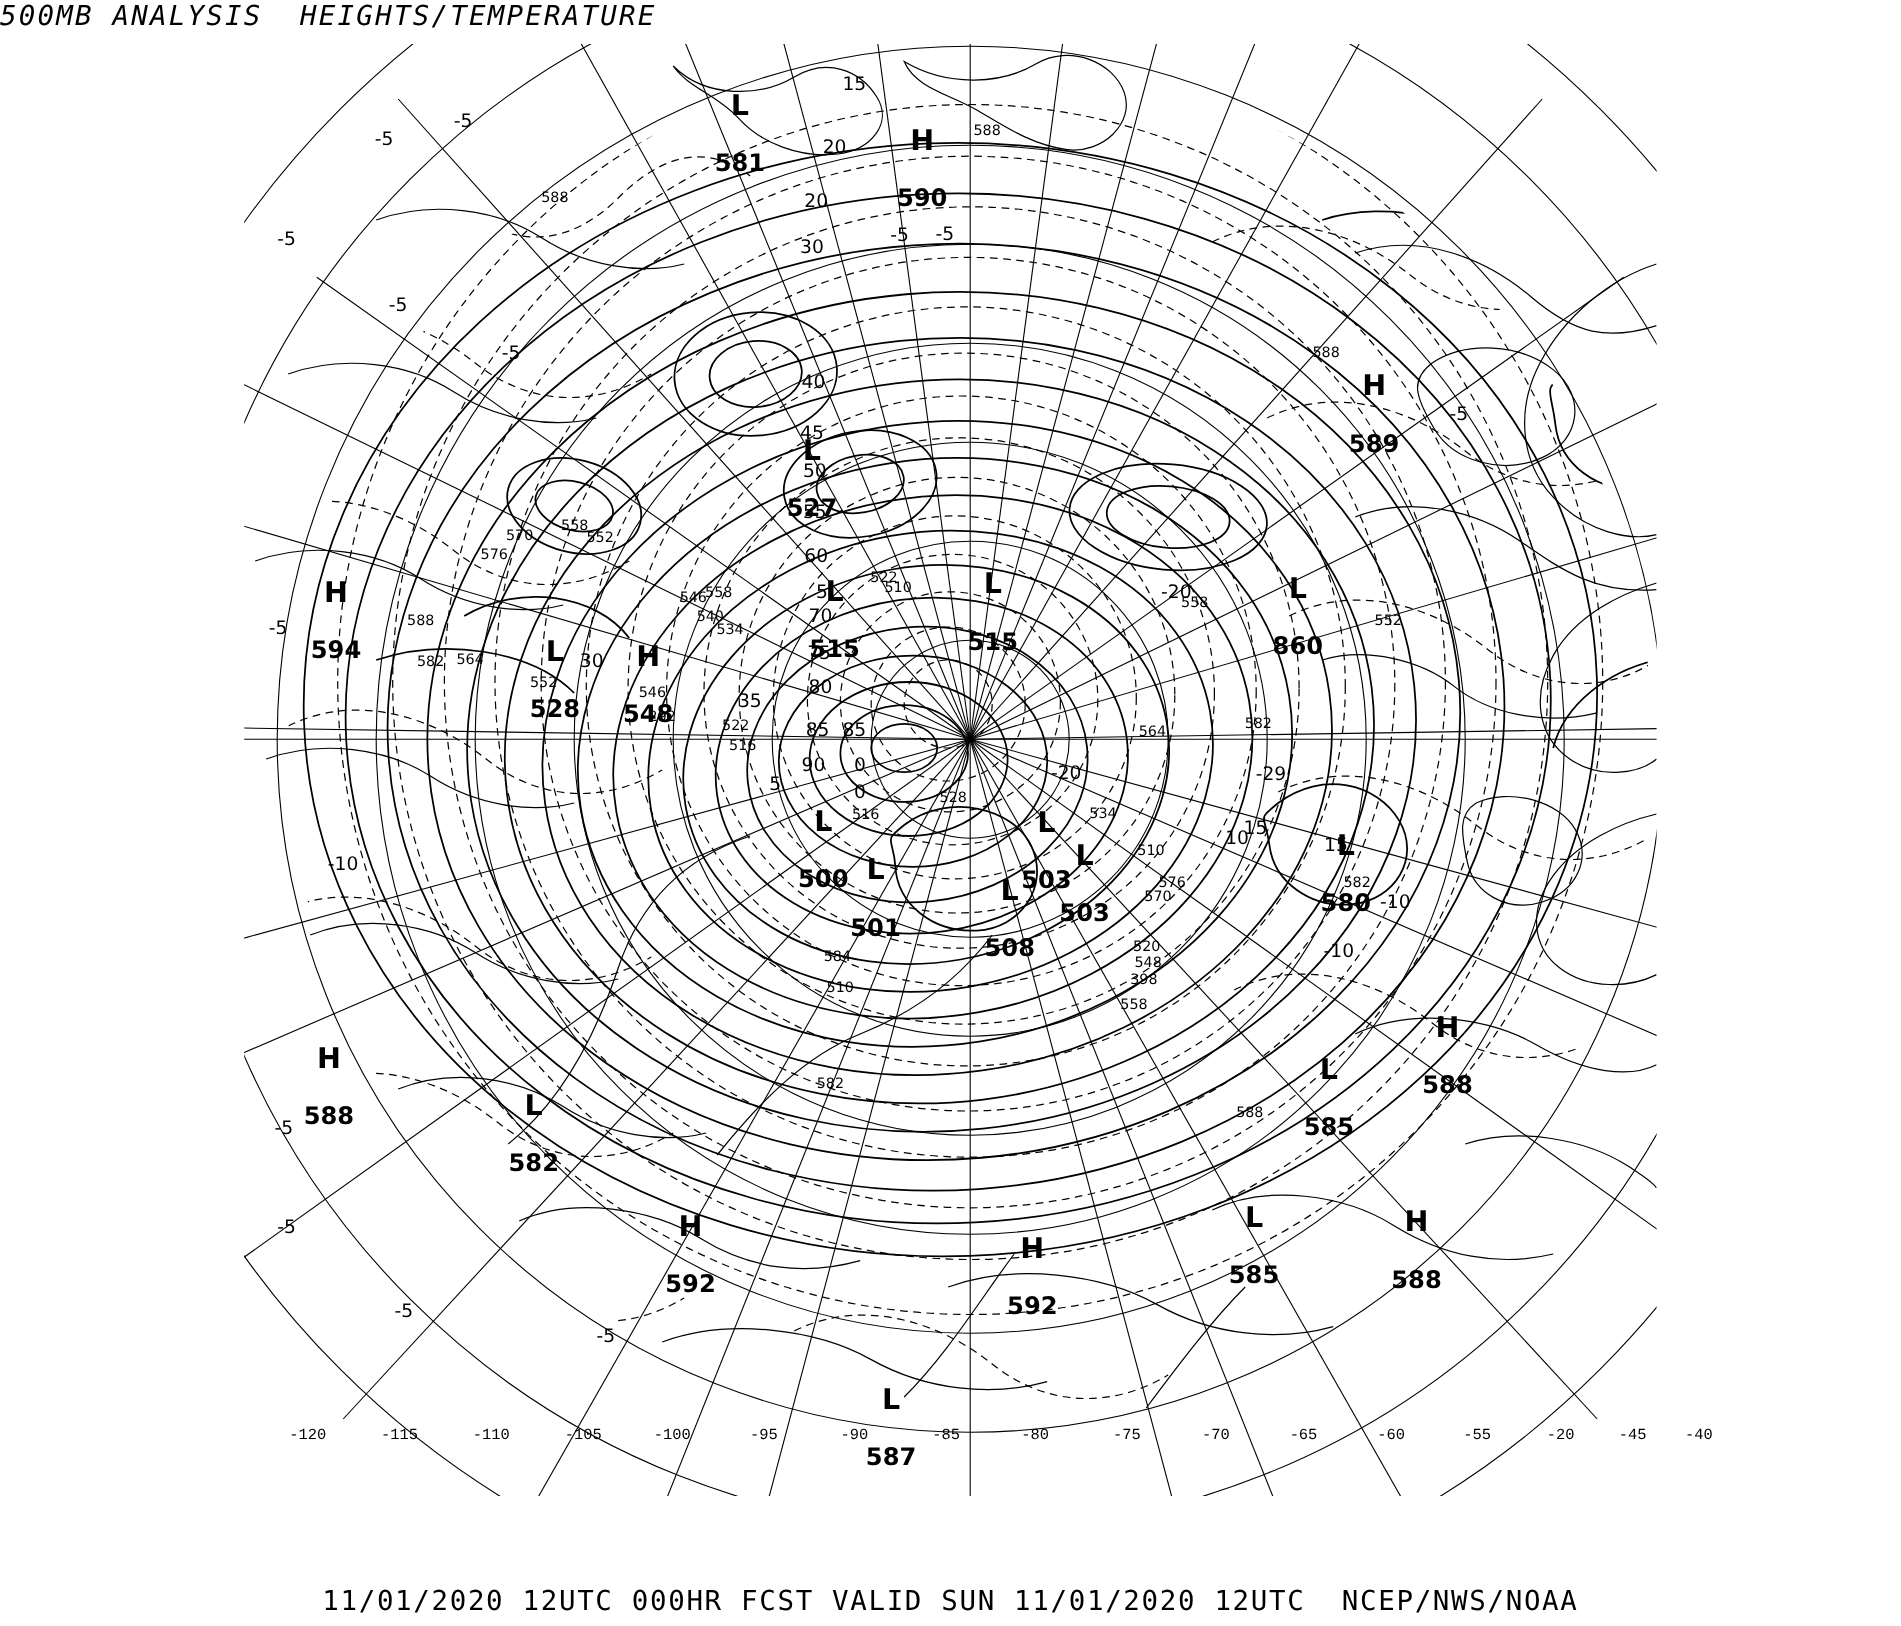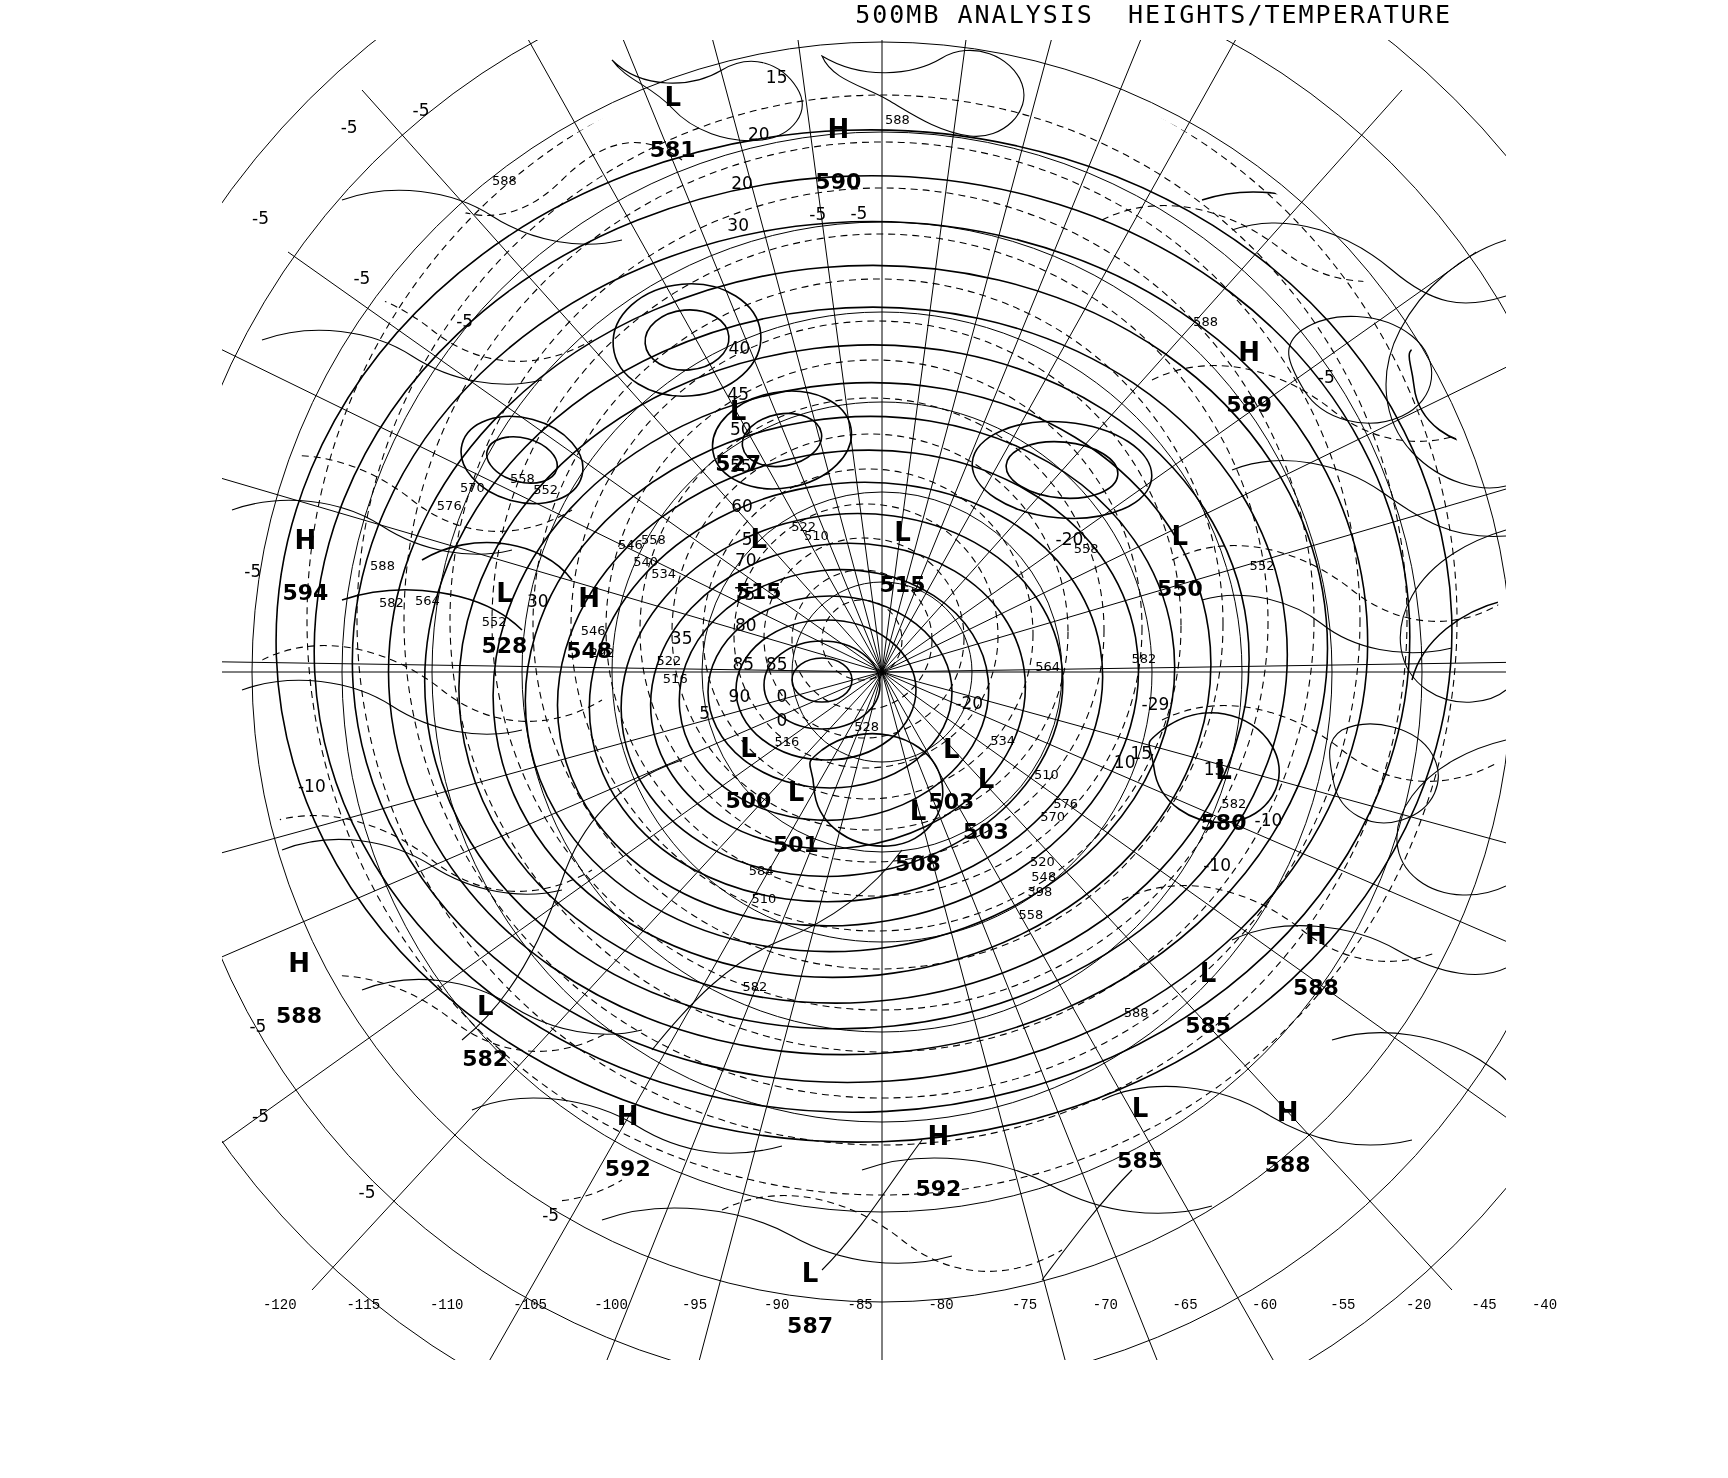--- a/index.html
+++ b/index.html
@@ -18,25 +18,26 @@
   #page {
     position: relative;
     width: 1728px;
     height: 1478px;
   }
   .title {
     position: absolute;
     top: 0px;
     left: 0;
     width: 1452px;
-    text-align: right;
+    text-align: left;
     font-size: 25px;
     letter-spacing: 2px;
     font-weight: normal;
     white-space: pre;
+    font-style: italic;
   }
   .footer {
     position: absolute;
     bottom: 8px;
     left: 0;
     width: 1728px;
     text-align: center;
     font-size: 25px;
     letter-spacing: 1.5px;
     white-space: pre;
@@ -288,21 +289,21 @@
     <div class="marker" style="left:41.8%;top:39.7%">
       <span class="letter">L</span>
       <span class="value">515</span>
     </div>
     <div class="marker" style="left:53.0%;top:39.2%">
       <span class="letter">L</span>
       <span class="value">515</span>
     </div>
     <div class="marker" style="left:74.6%;top:39.5%">
       <span class="letter">L</span>
-      <span class="value">550</span>
+      <span class="value">860</span>
     </div>
     <div class="marker" style="left:22.0%;top:43.8%">
       <span class="letter">L</span>
       <span class="value">528</span>
     </div>
     <div class="marker" style="left:28.6%;top:44.2%">
       <span class="letter">H</span>
       <span class="value">548</span>
     </div>
     <div class="marker" style="left:41.0%;top:55.5%">
@@ -464,13 +465,14 @@
     <div class="lon-label" style="left:68.8%;top:95.8%">-70</div>
     <div class="lon-label" style="left:75.0%;top:95.8%">-65</div>
     <div class="lon-label" style="left:81.2%;top:95.8%">-60</div>
     <div class="lon-label" style="left:87.3%;top:95.8%">-55</div>
     <div class="lon-label" style="left:93.2%;top:95.8%">-20</div>
     <div class="lon-label" style="left:98.3%;top:95.8%">-45</div>
     <div class="lon-label" style="left:103.0%;top:95.8%">-40</div>
 
   </div>
 
+  <div class="footer">11/01/2020 12UTC 000HR FCST VALID SUN 11/01/2020 12UTC  NCEP/NWS/NOAA</div>
 </div>
 
 </body></html>

